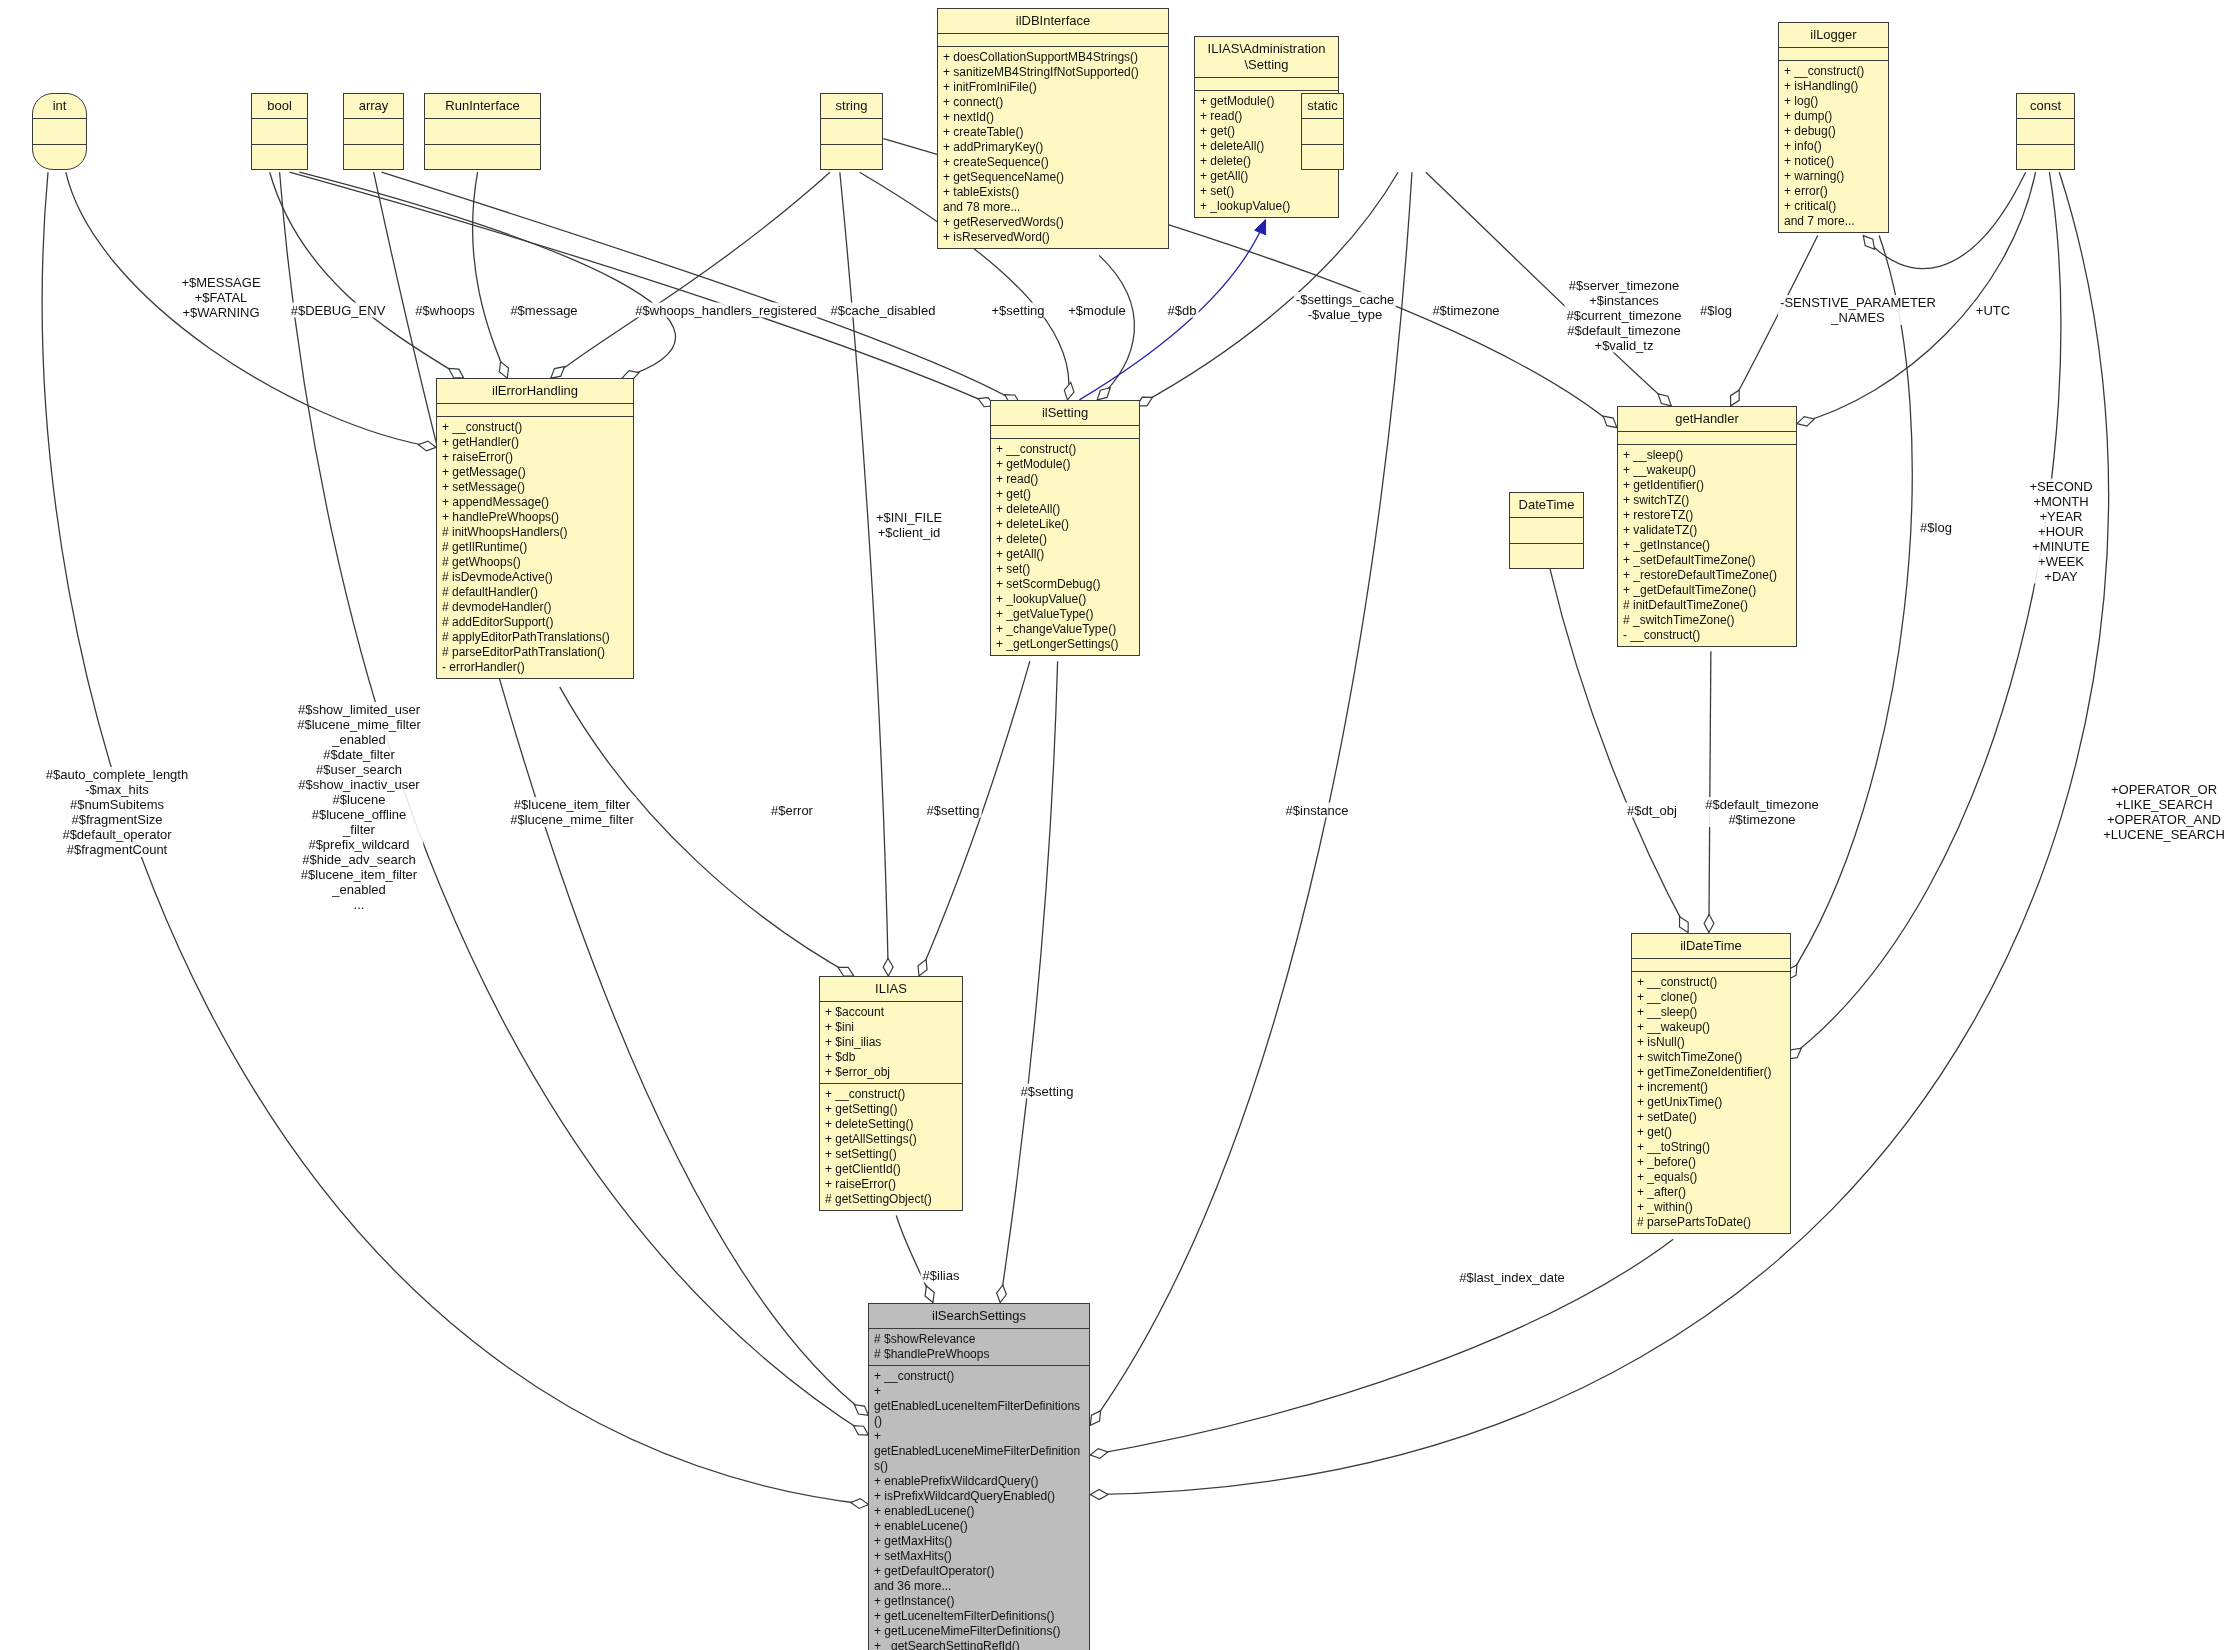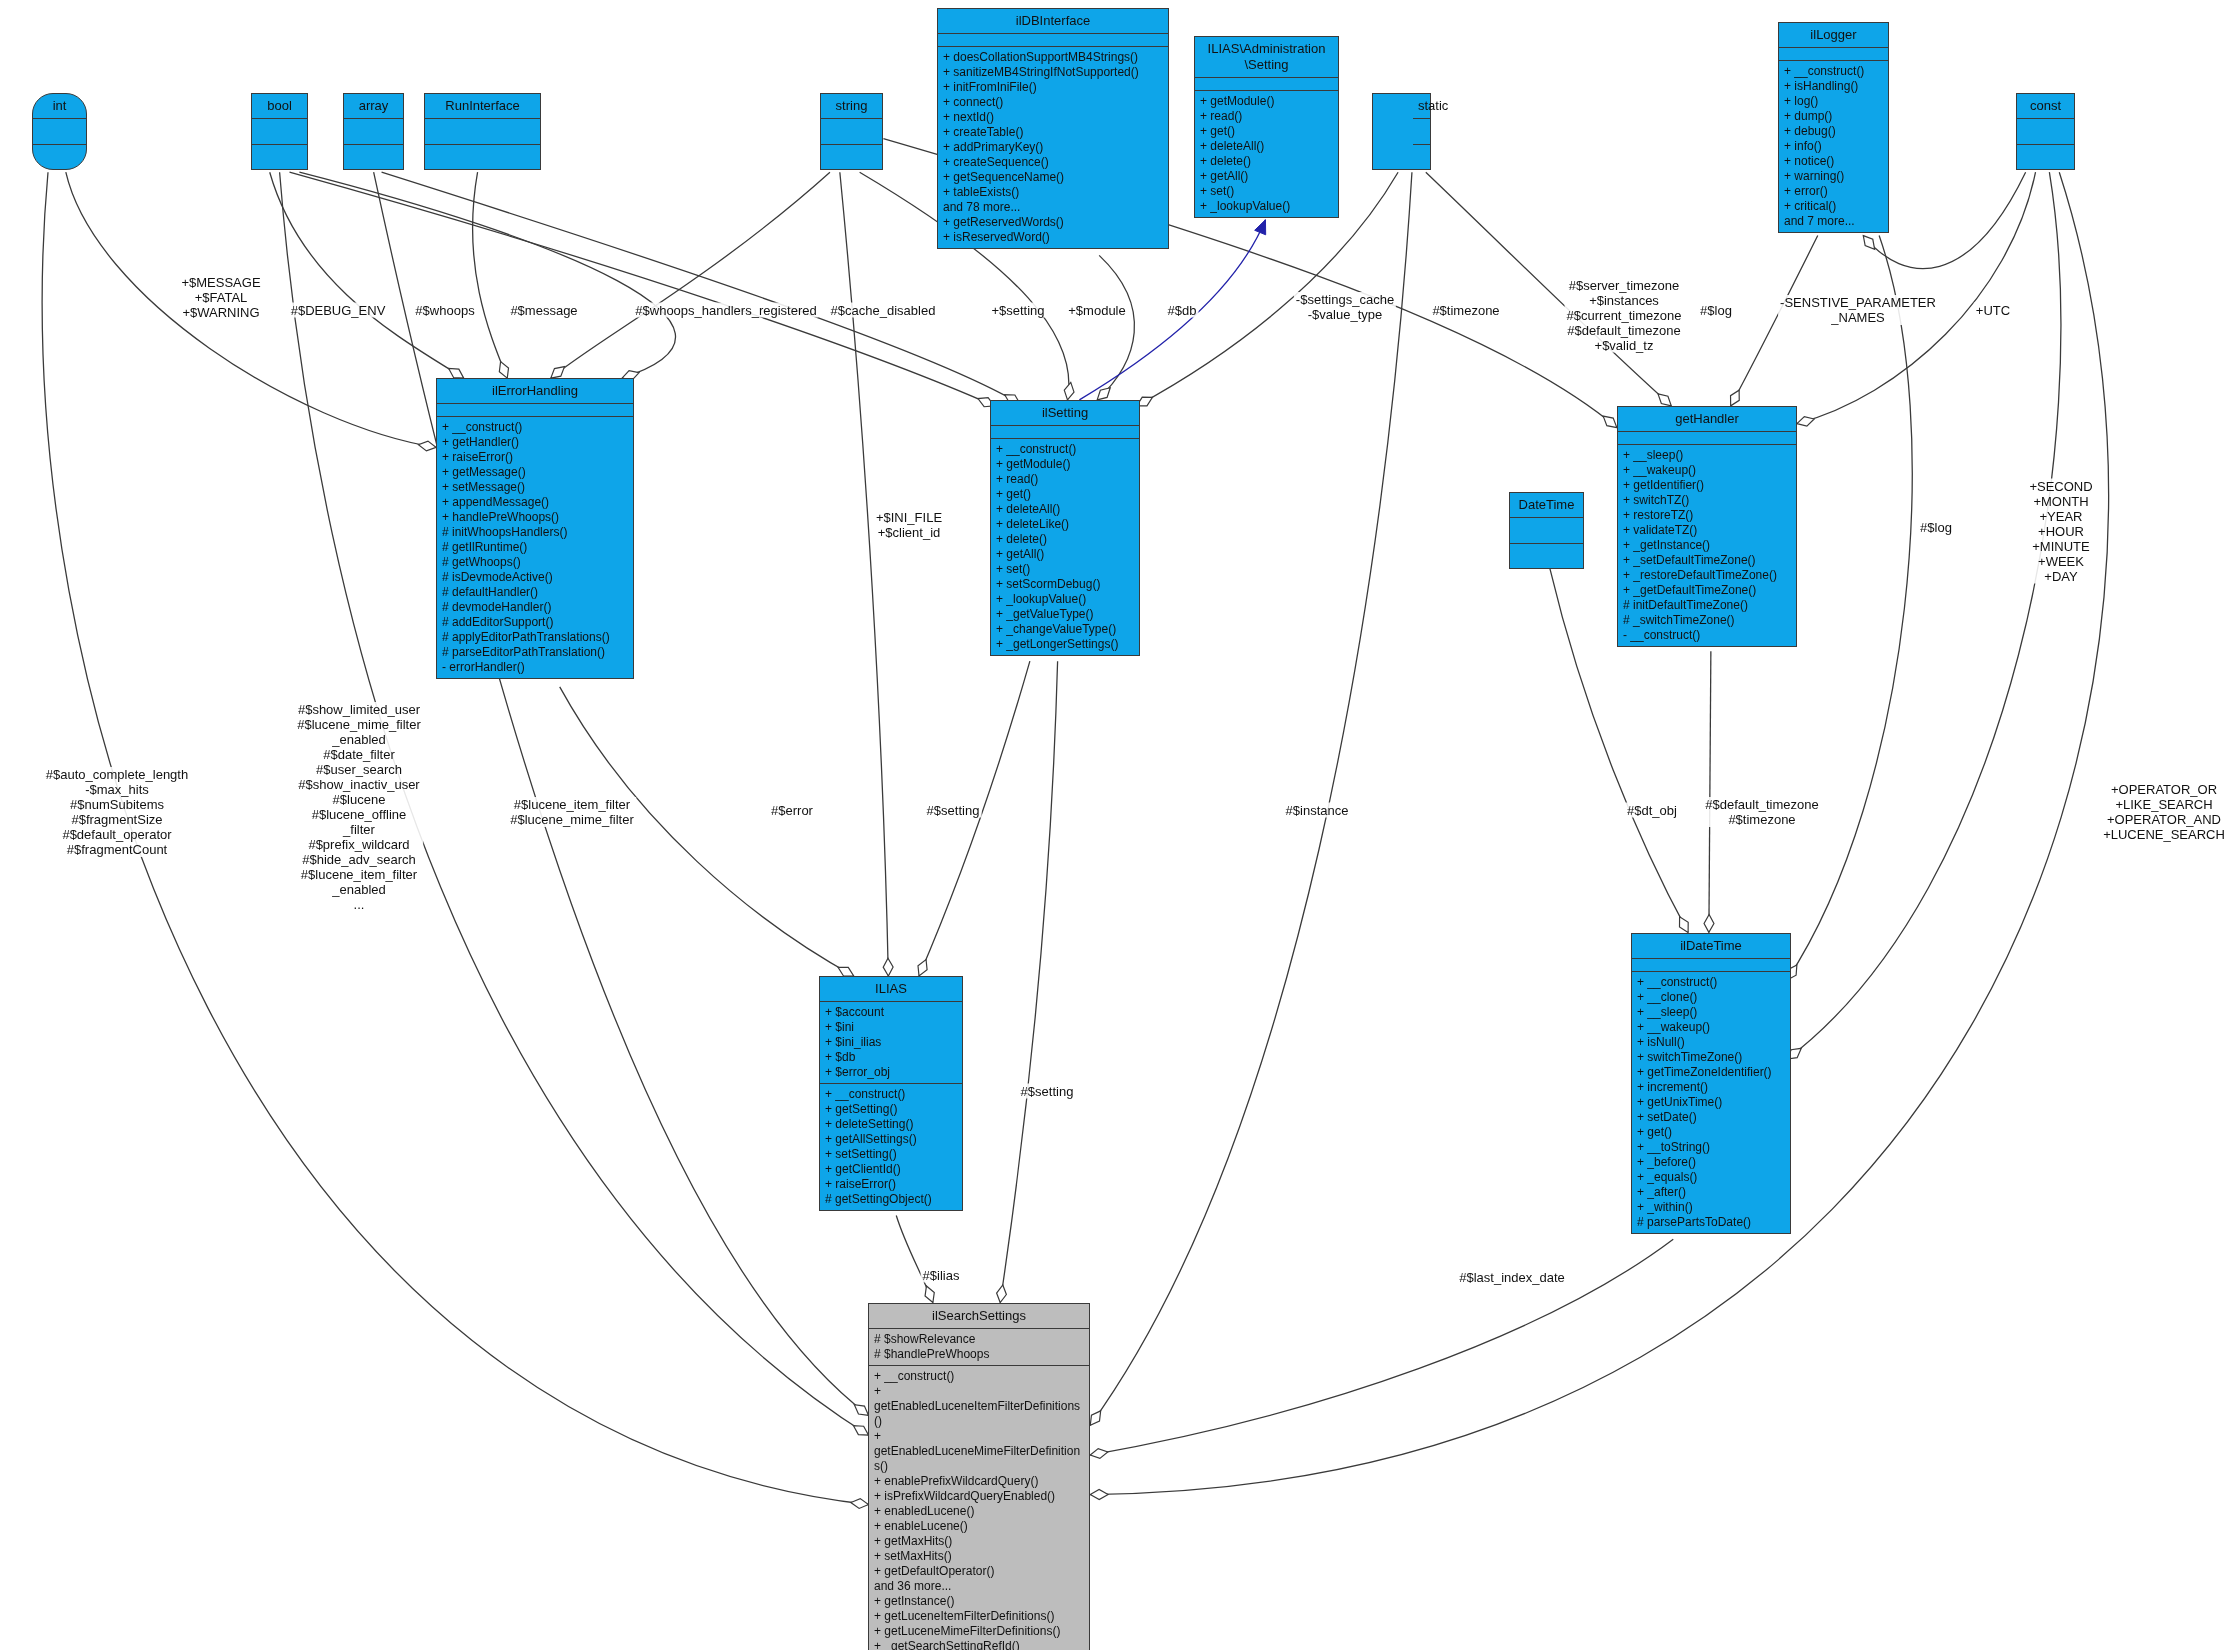--- a/index.html
+++ b/index.html
@@ -20,21 +20,21 @@
     line-height: 15px;
     color: #111111;
     text-align: center;
     white-space: pre-line;
     z-index: 1;
     background: rgba(255,255,255,0.88);
     padding: 0 2px;
   }
   .uml-class {
     position: absolute;
-    background: #0ea5e9;
+    background: #fef9c3;
     border: 1.2px solid #3a3a3a;
     z-index: 2;
     color: #111111;
   }
   .uml-class.focus { background: #bdbdbd; }
   .uml-name {
     text-align: center;
     font-size: 13px;
     line-height: 16px;
     padding: 4px 5px;
@@ -239,21 +239,21 @@
         <div class="member">+ getModule()</div>
         <div class="member">+ read()</div>
         <div class="member">+ get()</div>
         <div class="member">+ deleteAll()</div>
         <div class="member">+ delete()</div>
         <div class="member">+ getAll()</div>
         <div class="member">+ set()</div>
         <div class="member">+ _lookupValue()</div>
       </div>
     </div>
-    <div class="uml-class primitive" style="left: 1372px; top: 93px; width: 59px; padding-left: 40px;">
+    <div class="uml-class primitive" style="left: 1301px; top: 93px; width: 43px;">
       <div class="uml-name">static</div>
       <div class="uml-compartment attrs"></div>
       <div class="uml-compartment methods"></div>
     </div>
     <div class="uml-class" style="left: 1778px; top: 22px; width: 111px;">
       <div class="uml-name">ilLogger</div>
       <div class="uml-compartment attrs"></div>
       <div class="uml-compartment methods">
         <div class="member">+ __construct()</div>
         <div class="member">+ isHandling()</div>

